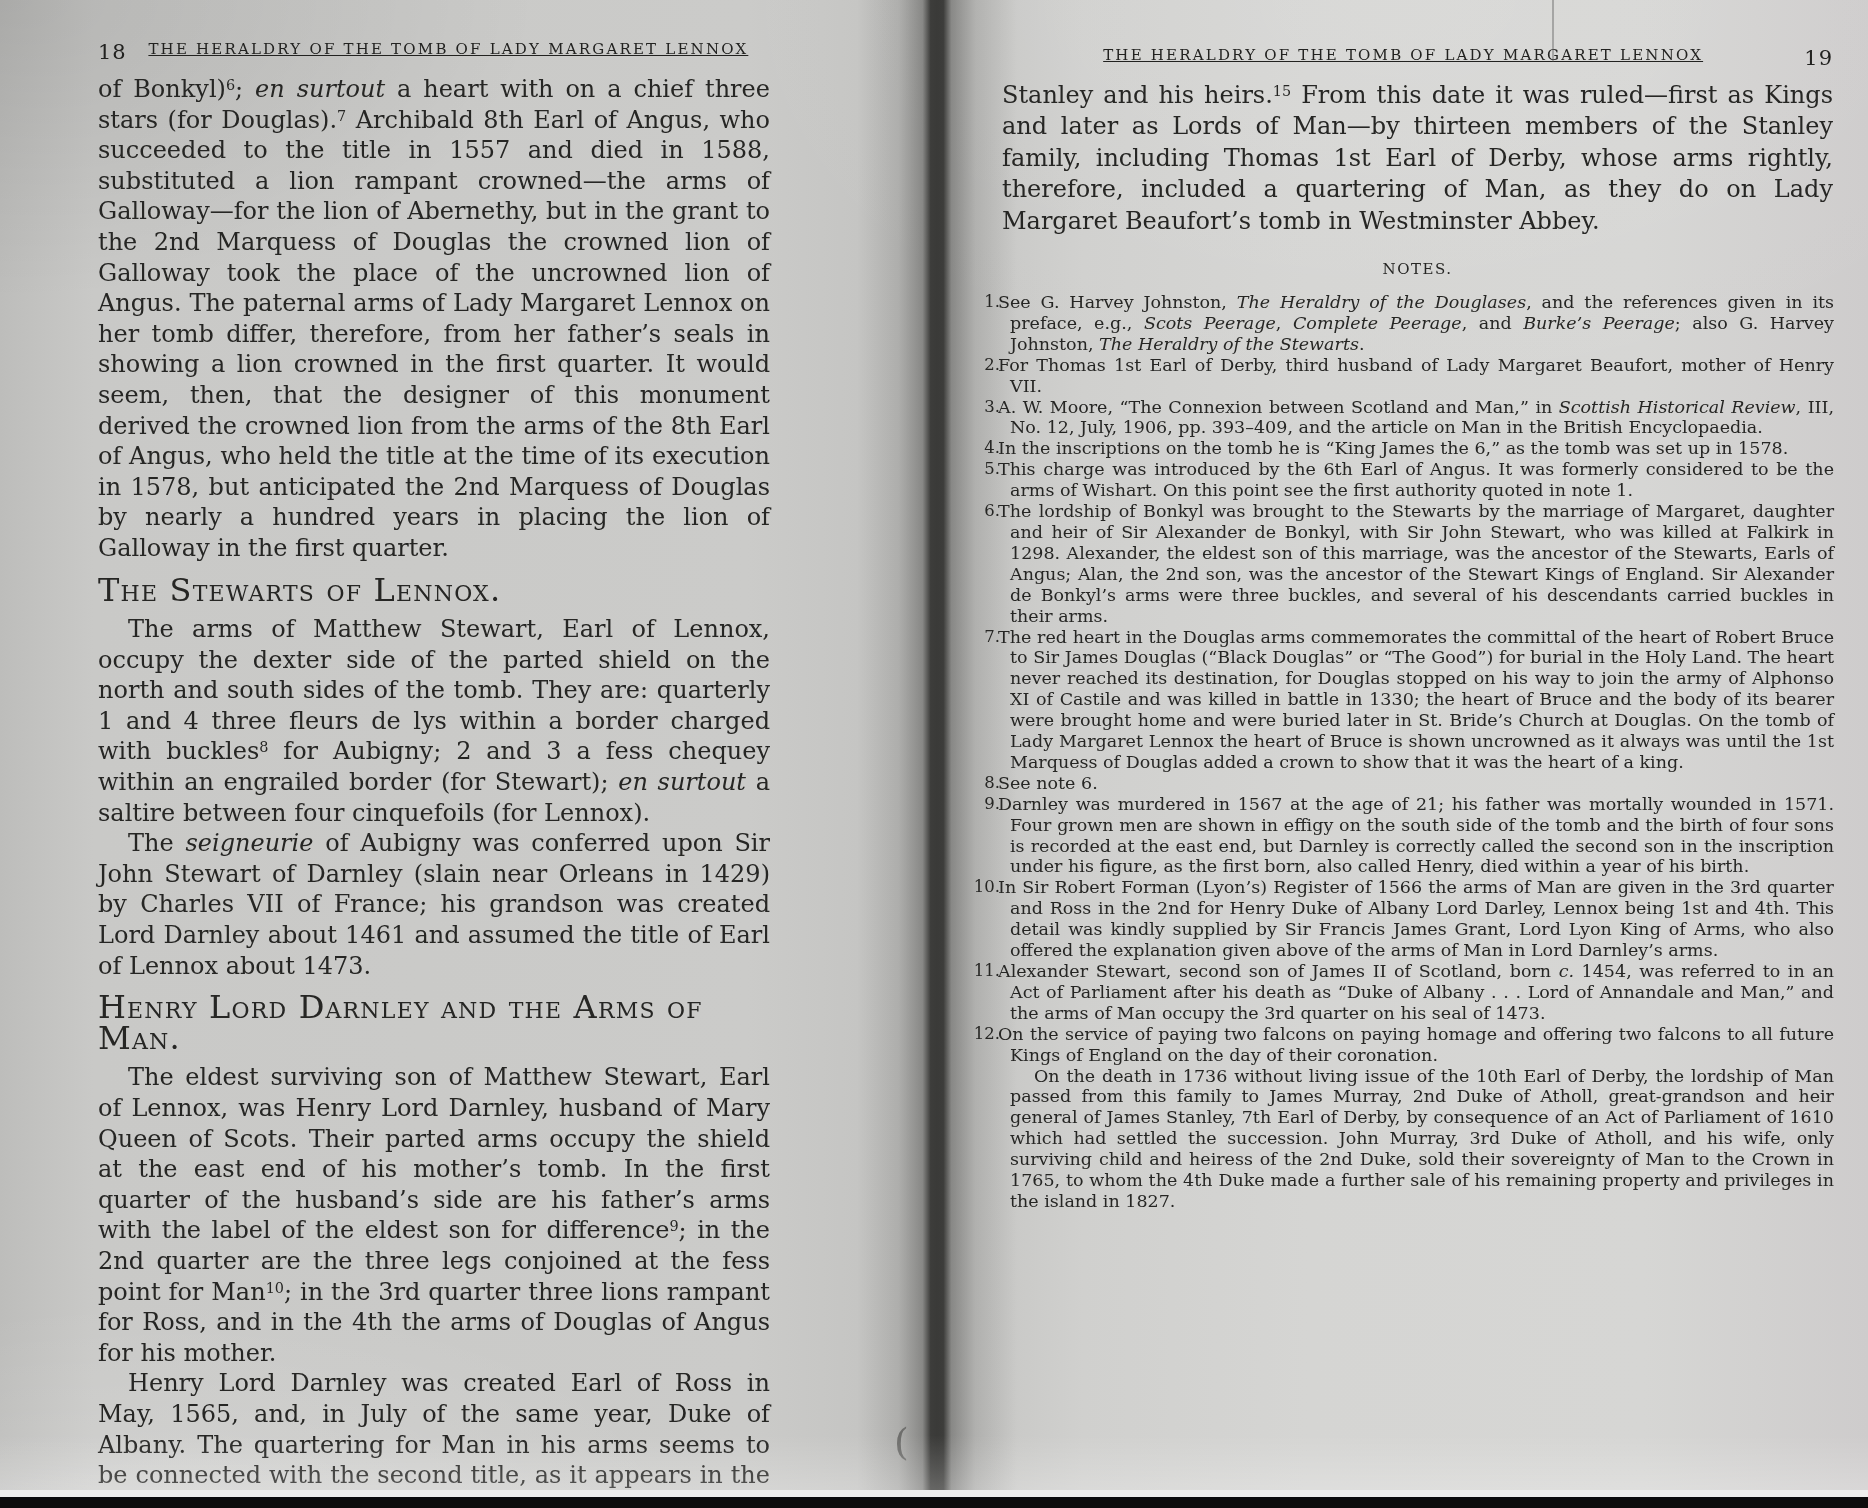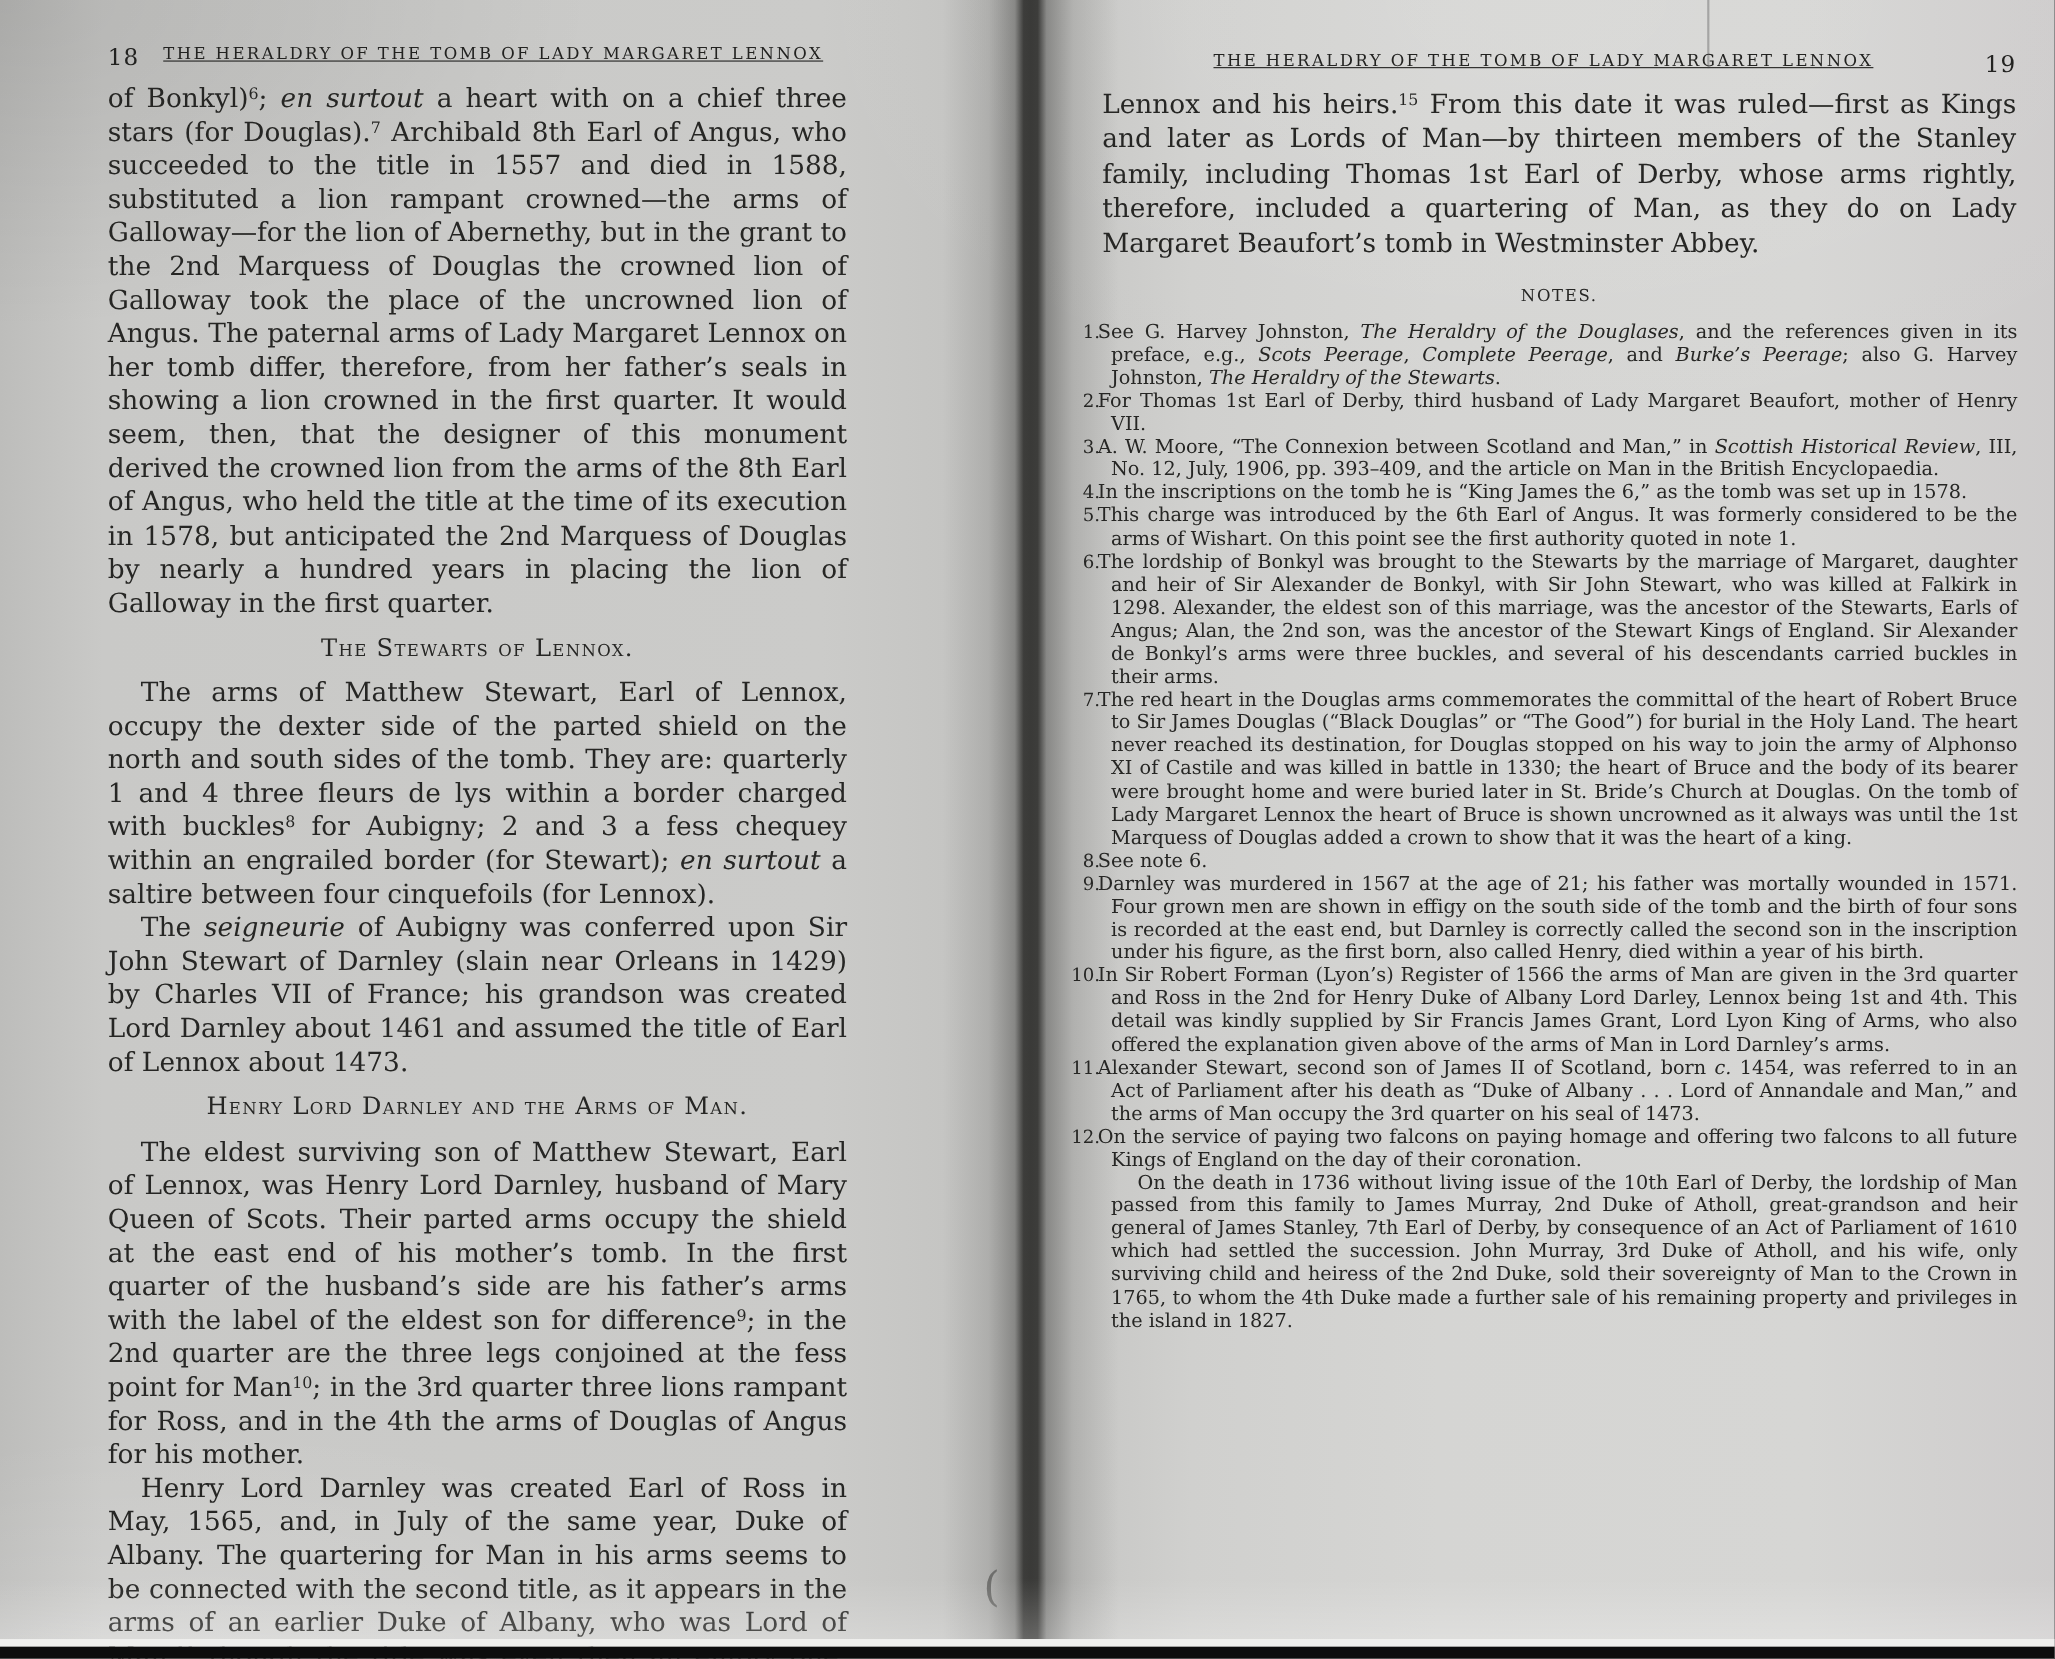--- a/index.html
+++ b/index.html
@@ -18,21 +18,21 @@
   
   .running-head{position:absolute;display:flex;align-items:flex-start;}
   #left-head{left:98px;top:40px;width:672px;}
   #right-head{left:1002px;top:46px;width:831px;}
   .rh-num{font-size:21px;letter-spacing:1px;color:#222220;}
   .rh-title{flex:1;text-align:center;font-size:15px;letter-spacing:2.2px;color:#222220;white-space:nowrap;text-decoration:underline;}
   
   #left-body{position:absolute;left:98px;top:74px;width:672px;font-size:24px;line-height:30.6px;}
   .para{text-align:justify;}
   .para.ind{text-indent:30px;}
-  .heading{font-size:22px;text-align:center;font-variant:small-caps;letter-spacing:1.2px;margin:11px 0 9px 0;}
+  .heading{font-size:32px;text-align:left;font-variant:small-caps;letter-spacing:1.2px;margin:11px 0 9px 0;}
   .it{font-style:italic;margin-top:40px;}
   .sup{font-size:0.6em;vertical-align:0.5em;line-height:0;}
   
   #right-intro{position:absolute;left:1002px;top:80px;width:831px;font-size:24px;line-height:31.4px;text-align:justify;}
   #notes-head{position:absolute;left:1002px;top:260px;width:831px;text-align:center;font-size:15px;letter-spacing:1.5px;}
   #notes-list{position:absolute;left:970px;top:292px;width:864px;font-size:17.5px;line-height:20.9px;}
   .note{position:relative;padding-left:40px;}
   .note-num{position:absolute;left:0;top:0;width:30px;text-align:right;font-size:16.5px;}
   .note-para{text-align:justify;}
   .note-para.first{text-indent:-12px;}
@@ -78,21 +78,21 @@
     </div>
 
   <div class="gutter-shade"></div>
   <div class="gutter-paren">(</div>
 
   <div class="running-head" id="right-head">
     <span class="rh-title">THE HERALDRY OF THE TOMB OF LADY MARGARET LENNOX</span>
     <span class="rh-num">19</span>
   </div>
 
-  <div id="right-intro" class="para"><span>Lennox and his heirs.</span><span class="sup">15</span><span> From this date it was ruled—first as Kings and later as Lords of Man—by thirteen members of the Stanley family, including Thomas 1st Earl of Derby, whose arms rightly, therefore, included a quartering of Man, as they do on Lady Margaret Beaufort’s tomb in Westminster Abbey.</span></div>
+  <div id="right-intro" class="para"><span>Stanley and his heirs.</span><span class="sup">15</span><span> From this date it was ruled—first as Kings and later as Lords of Man—by thirteen members of the Stanley family, including Thomas 1st Earl of Derby, whose arms rightly, therefore, included a quartering of Man, as they do on Lady Margaret Beaufort’s tomb in Westminster Abbey.</span></div>
 
   <div id="notes-head">NOTES.</div>
   <div id="notes-list">
       <div class="note">
         <span class="note-num">1.</span>
         <div>
           <div class="note-para first"><span>See G. Harvey Johnston, </span><span class="it">The Heraldry of the Douglases</span><span>, and the references given in its preface, e.g., </span><span class="it">Scots Peerage</span><span>, </span><span class="it">Complete Peerage</span><span>, and </span><span class="it">Burke’s Peerage</span><span>; also G. Harvey Johnston, </span><span class="it">The Heraldry of the Stewarts</span><span>.</span></div>
         </div>
       </div>
       <div class="note">

